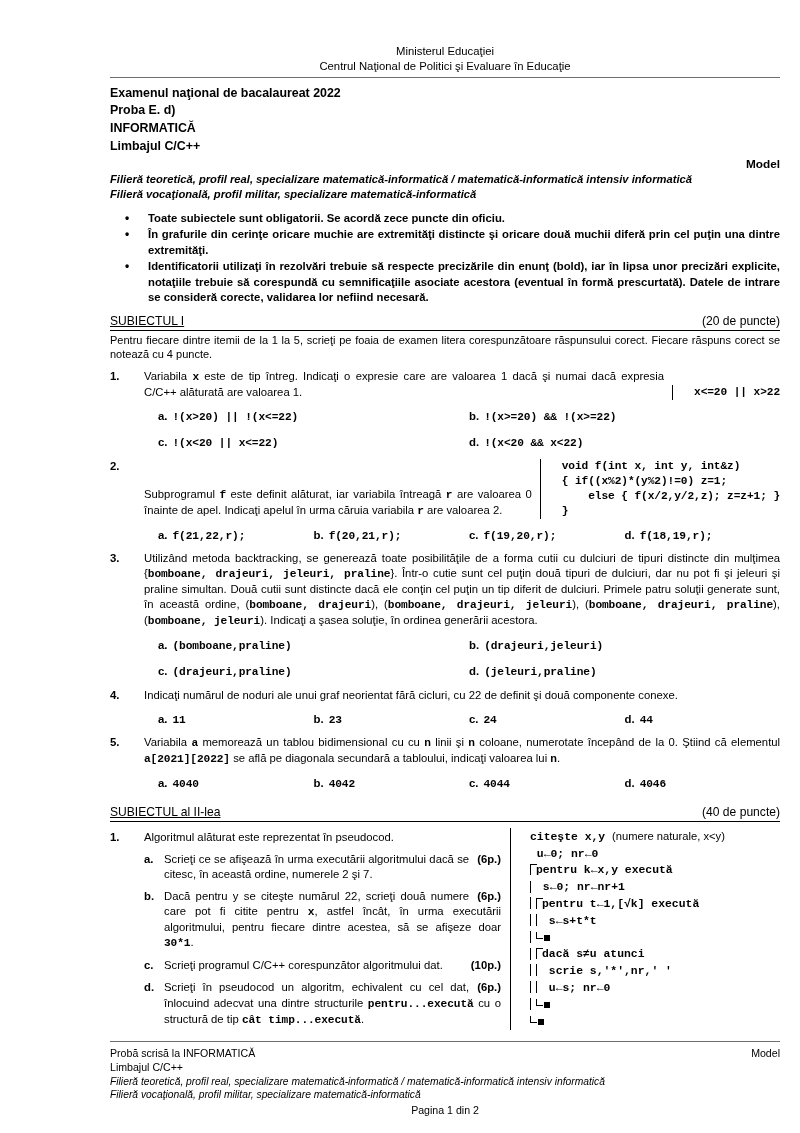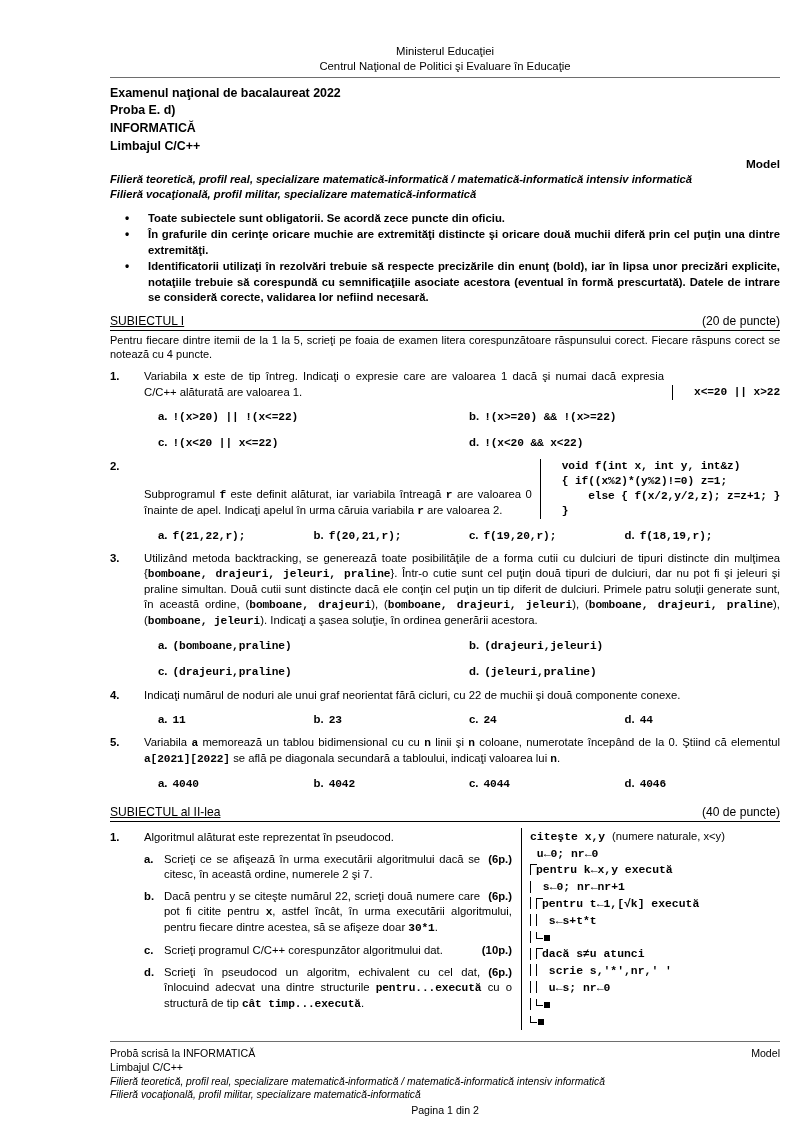--- a/index.html
+++ b/index.html
@@ -187,21 +187,21 @@
   
   .pseudo-wrap {
     display: flex;
     margin-top: 6px;
   }
   .pseudo-left { flex: 1 1 auto; min-width: 0; padding-right: 9px; }
   .pseudo-panel {
     flex: 0 0 250px;
     width: 250px;
     border-left: 1.2px solid #000;
-    padding-left: 8px;
+    padding-left: 19px;
     font-family: "Liberation Mono", "DejaVu Sans Mono", monospace;
     font-weight: bold;
     font-size: 11.4px;
     line-height: 1.47;
     white-space: pre;
   }
   .pseudo-panel .plain {
     font-family: "Liberation Sans", sans-serif;
     font-weight: normal;
     font-size: 11.2px;
@@ -392,21 +392,21 @@
       </div>
     </div>
   </div>
 
   <div class="item">
     <div class="item-num">4.</div>
     <div class="item-body">
       <div class="qtext">
         <span>Indicaţi numărul de noduri ale unui graf neorientat fără cicluri, cu</span>
         <span class="b">22</span>
-        <span>de muchii şi</span>
+        <span>de definit şi</span>
         <span class="b">două</span>
         <span>componente conexe.</span>
       </div>
       <div class="opts4">
         <div class="opt">
           <span class="opt-letter">a.</span>
           <span class="mono">11</span>
         </div>
         <div class="opt">
           <span class="opt-letter">b.</span>

